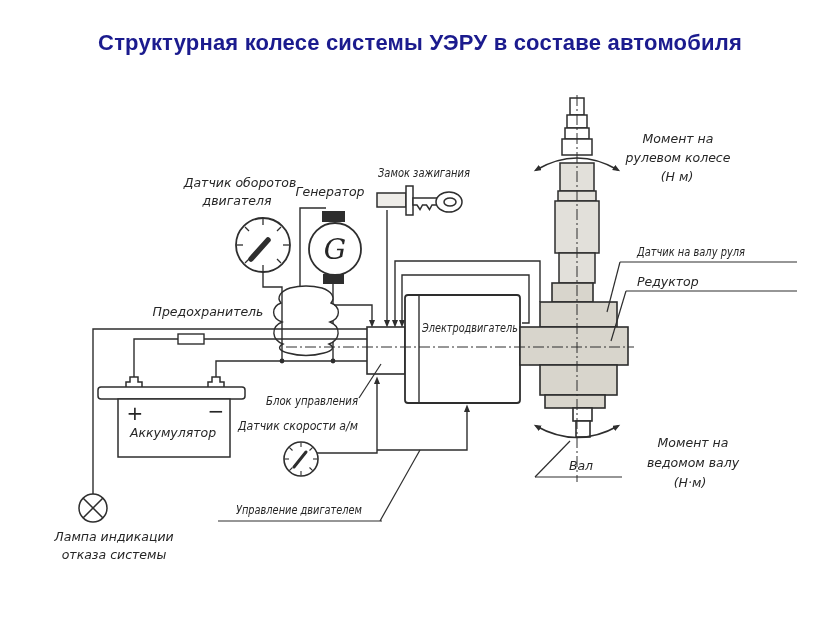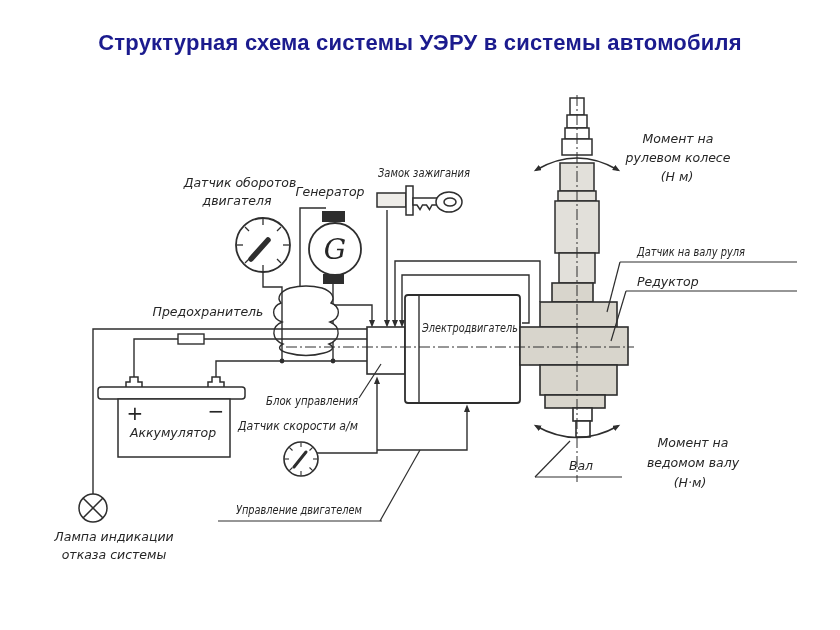--- a/index.html
+++ b/index.html
@@ -9,21 +9,21 @@
          font-family:"Liberation Sans",sans-serif;font-weight:bold;font-size:22px;
          letter-spacing:.2px;color:#1b1b8e;}
   svg text{font-family:"DejaVu Sans",sans-serif;font-style:italic;font-size:12.5px;fill:#262626;}
   svg .big{font-size:20px;font-style:normal;}
   svg .gletter{font-family:"DejaVu Serif",serif;font-size:28px;}
 </style>
 </head>
 <body>
 
 <div class="page">
-  <div class="title">Структурная схема системы УЭРУ в системы автомобиля</div>
+  <div class="title">Структурная колесе системы УЭРУ в составе автомобиля</div>
 
   <svg width="840" height="630" viewBox="0 0 840 630">
     <defs>
       <marker id="arr" markerWidth="9" markerHeight="8" refX="5" refY="3" orient="auto-start-reverse" markerUnits="userSpaceOnUse">
         <path d="M0,0 L7.5,3 L0,6 Z" fill="#2e2e2e"></path>
       </marker>
     </defs>
 
     <g stroke="#2e2e2e" stroke-width="1.4" fill="none">
       <line x1="333" y1="284" x2="333" y2="361"></line>

